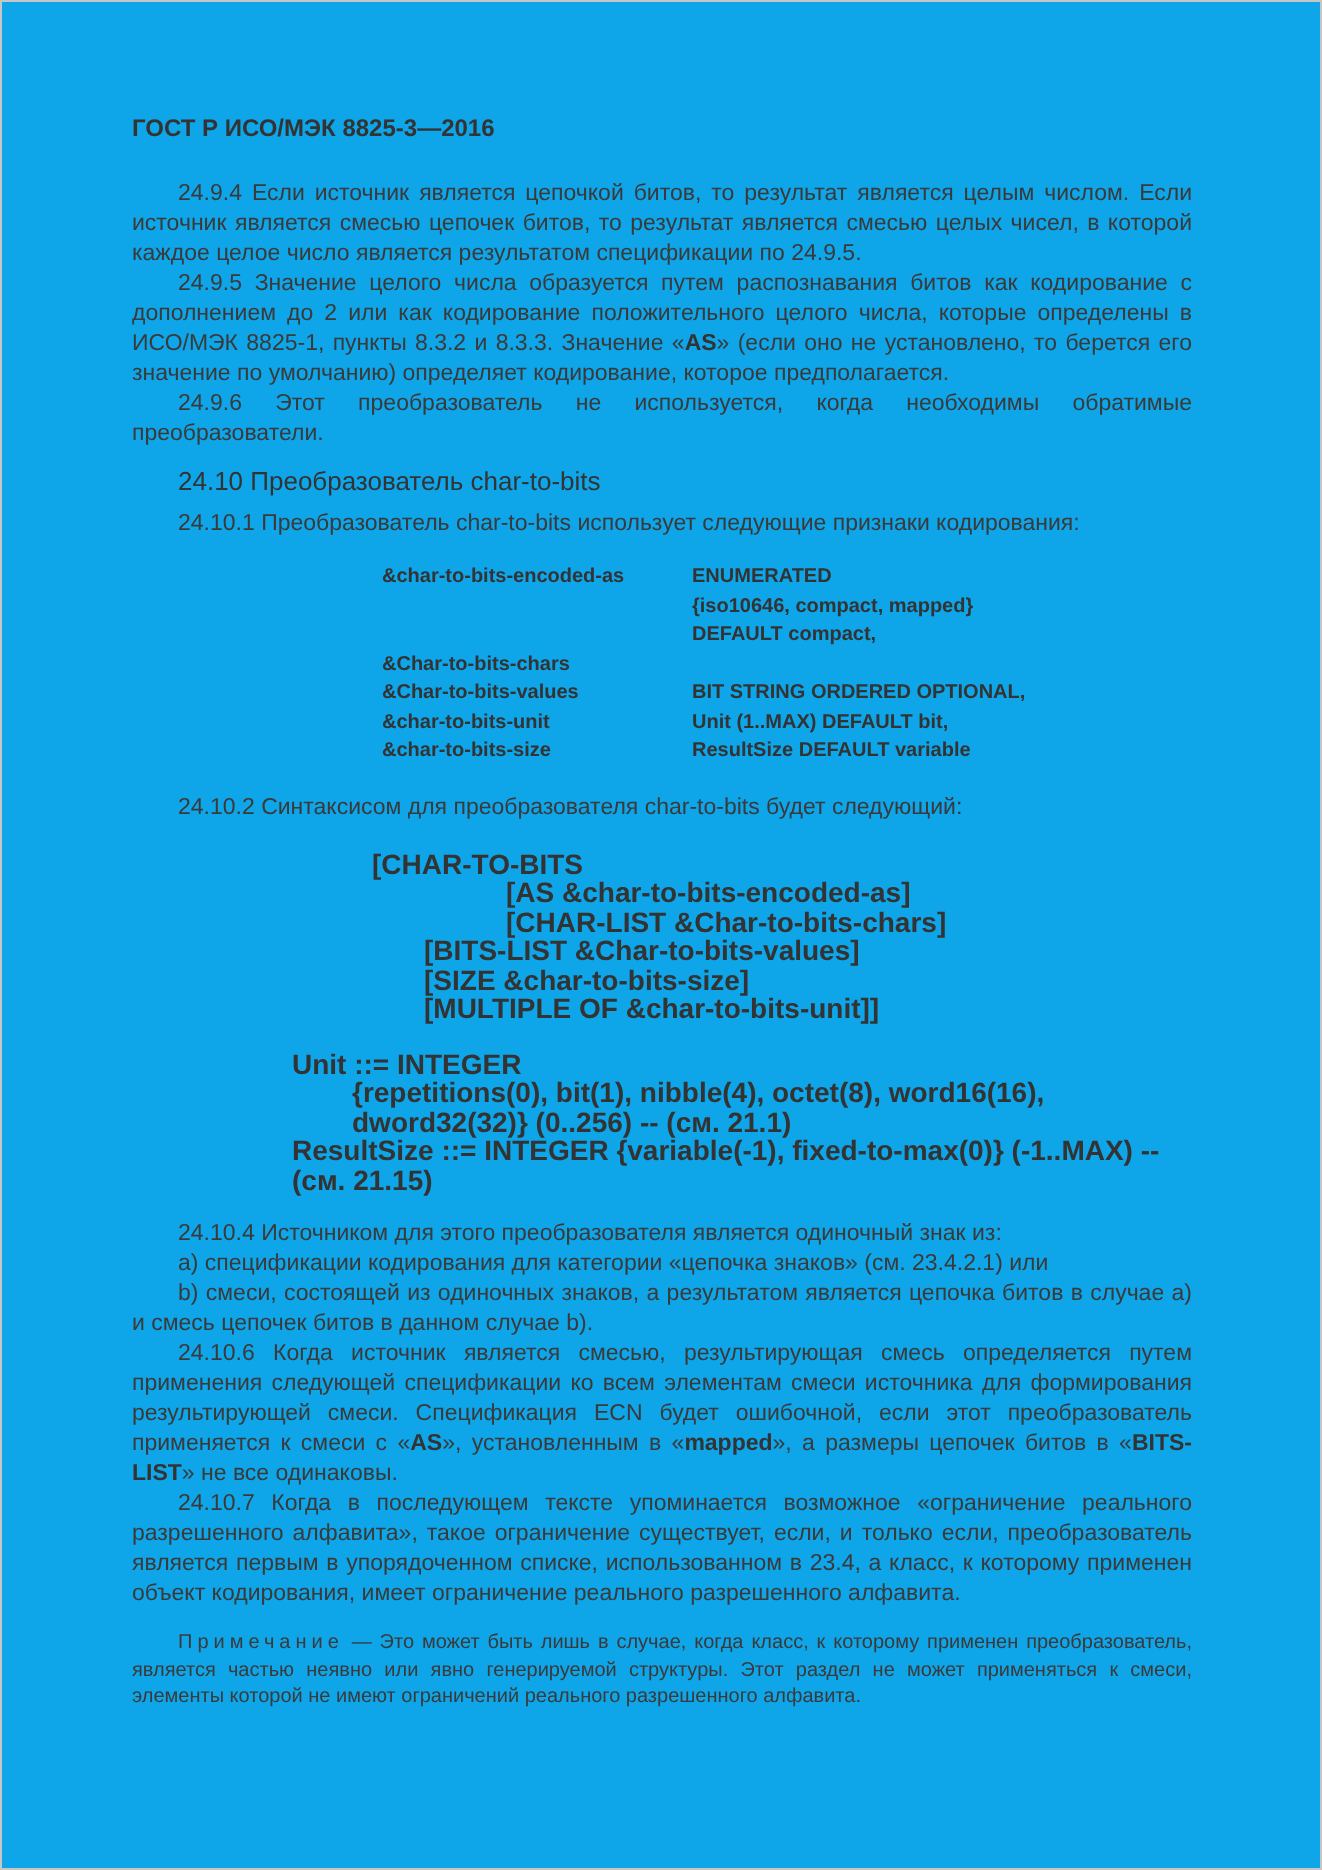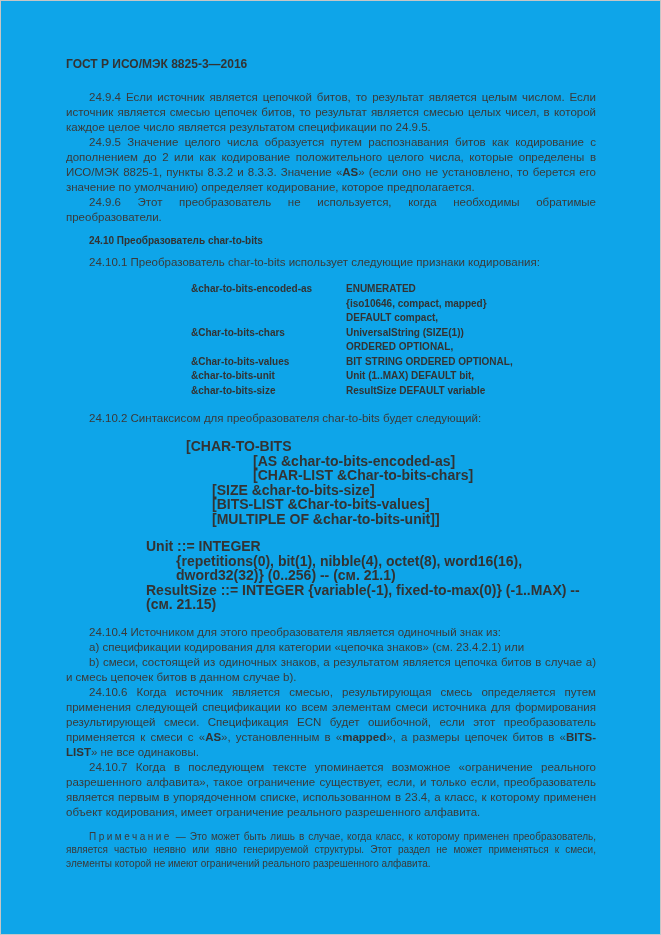--- a/index.html
+++ b/index.html
@@ -28,23 +28,23 @@
     margin-bottom: 19px;
   }
   p.body {
     margin: 0;
     font-size: 11.5px;
     line-height: 15px;
     text-align: justify;
     text-indent: 23px;
   }
   .h2 {
-    font-size: 10px;
+    font-size: 13px;
     line-height: 15px;
-    font-weight: bold;
+    font-weight: normal;
     color: #333333;
     margin: 8px 0 7px 0;
     text-indent: 23px;
   }
   b { color: #333333; }
   .fields {
     margin: 12px 0 13px 125px;
     font-weight: bold;
     font-size: 10px;
     line-height: 14.5px;
@@ -94,22 +94,20 @@
 
     <div class="fields">
       <div class="frow">
         <div class="fname">&amp;char-to-bits-encoded-as</div>
         <div class="fval">ENUMERATED
 {iso10646, compact, mapped}
 DEFAULT compact,</div>
       </div>
       <div class="frow">
         <div class="fname">&amp;Char-to-bits-chars</div>
-        <div class="fval">UniversalString (SIZE(1))
-ORDERED OPTIONAL,</div>
       </div>
       <div class="frow">
         <div class="fname">&amp;Char-to-bits-values</div>
         <div class="fval">BIT STRING ORDERED OPTIONAL,</div>
       </div>
       <div class="frow">
         <div class="fname">&amp;char-to-bits-unit</div>
         <div class="fval">Unit (1..MAX) DEFAULT bit,</div>
       </div>
       <div class="frow">
@@ -117,22 +115,22 @@
         <div class="fval">ResultSize DEFAULT variable</div>
       </div>
     </div>
 
     <p class="body">24.10.2 Синтаксисом для преобразователя char-to-bits будет следующий:</p>
 
     <div class="asnblock syntax">
       <div class="ind0">[CHAR-TO-BITS</div>
       <div class="ind2">[AS &amp;char-to-bits-encoded-as]</div>
       <div class="ind2">[CHAR-LIST &amp;Char-to-bits-chars]</div>
+      <div class="ind1">[BITS-LIST &amp;Char-to-bits-values]</div>
       <div class="ind1">[SIZE &amp;char-to-bits-size]</div>
-      <div class="ind1">[BITS-LIST &amp;Char-to-bits-values]</div>
       <div class="ind1">[MULTIPLE OF &amp;char-to-bits-unit]]</div>
     </div>
 
 
     <div class="asnblock types">
       <div class="ind0">Unit ::= INTEGER</div>
       <div class="tind1">{repetitions(0), bit(1), nibble(4), octet(8), word16(16),</div>
       <div class="tind1">dword32(32)} (0..256) -- (см. 21.1)</div>
       <div class="ind0">ResultSize ::= INTEGER {variable(-1), fixed-to-max(0)} (-1..MAX) -- (см. 21.15)</div>
     </div>

